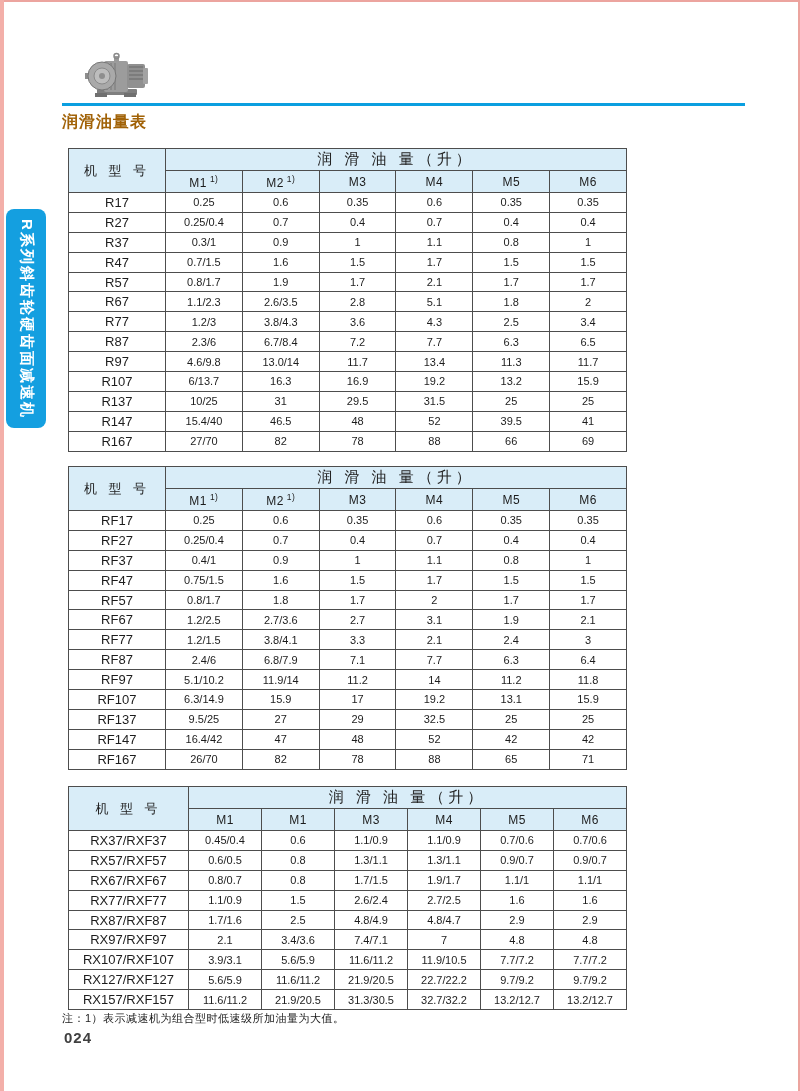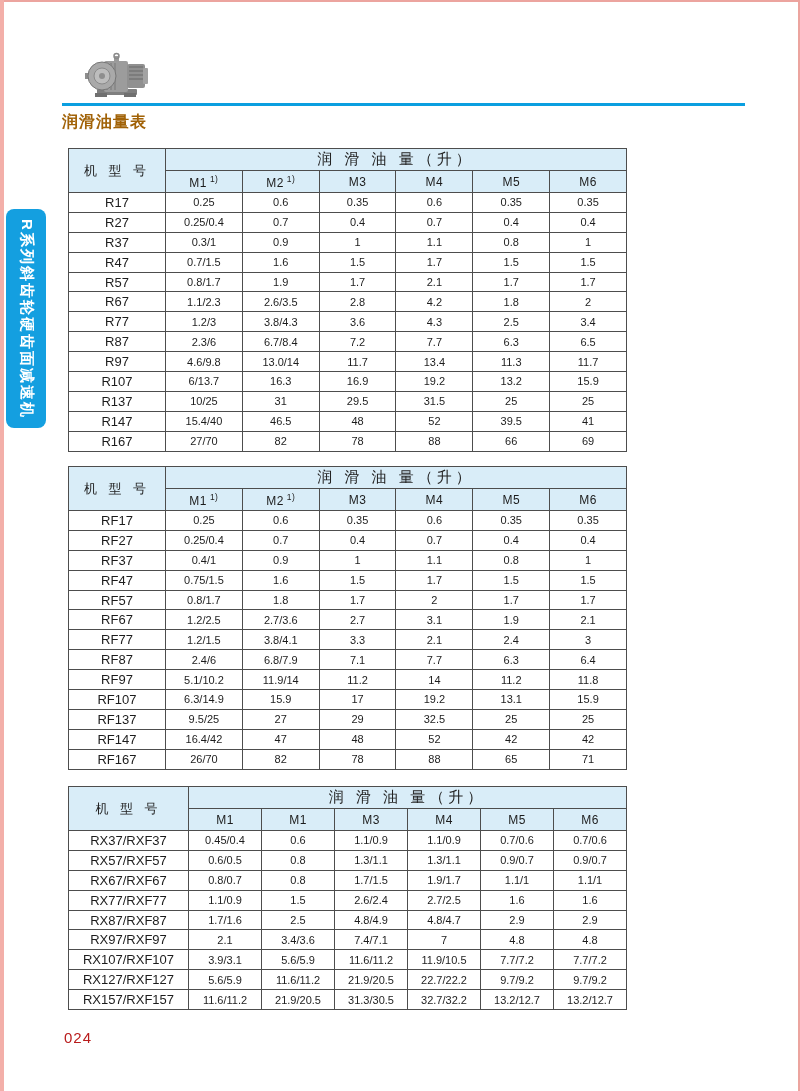--- a/index.html
+++ b/index.html
@@ -52,22 +52,22 @@
   .oil-table th.mcol-th  { font-size:12px; letter-spacing:0.5px; }
   .oil-table th.mcol-th sup { font-size:8.5px; }
   .oil-table tbody td { height:19.9px; font-size:11px; background:#ffffff; }
   .oil-table tbody td.model-cell { font-size:13px;margin-left:44px; }
 
   .footnote {
     position:absolute; left:62px; top:1011px; font-size:11px; color:#1c1c1c;
     letter-spacing:0.5px;
   }
   .page-number {
-    position:absolute; left:64px; top:1029px; font-size:15px; font-weight:normal;
-    color:#b91c1c; letter-spacing:1px;
+    position:absolute; left:64px; top:1029px; font-size:15px; font-weight:bold;
+    color:#404040; letter-spacing:1px;
   }
 </style>
 </head>
 <body>
 
 <div class="page">
 
   <div class="border-top"></div>
   <div class="border-left"></div>
   <div class="border-right"></div>
@@ -171,21 +171,21 @@
             <td class="value-cell">1.7</td>
             <td class="value-cell">2.1</td>
             <td class="value-cell">1.7</td>
             <td class="value-cell">1.7</td>
           </tr>
           <tr>
             <td class="model-cell">R67</td>
             <td class="value-cell">1.1/2.3</td>
             <td class="value-cell">2.6/3.5</td>
             <td class="value-cell">2.8</td>
-            <td class="value-cell">4.2</td>
+            <td class="value-cell">5.1</td>
             <td class="value-cell">1.8</td>
             <td class="value-cell">2</td>
           </tr>
           <tr>
             <td class="model-cell">R77</td>
             <td class="value-cell">1.2/3</td>
             <td class="value-cell">3.8/4.3</td>
             <td class="value-cell">3.6</td>
             <td class="value-cell">4.3</td>
             <td class="value-cell">2.5</td>
@@ -498,15 +498,16 @@
             <td class="value-cell">21.9/20.5</td>
             <td class="value-cell">31.3/30.5</td>
             <td class="value-cell">32.7/32.2</td>
             <td class="value-cell">13.2/12.7</td>
             <td class="value-cell">13.2/12.7</td>
           </tr>
         </tbody>
       </table>
     </div>
 
+  <div class="footnote">注：1）表示减速机为组合型时低速级所加油量为大值。</div>
   <div class="page-number">024</div>
 
 </div>
 
 </body></html>

